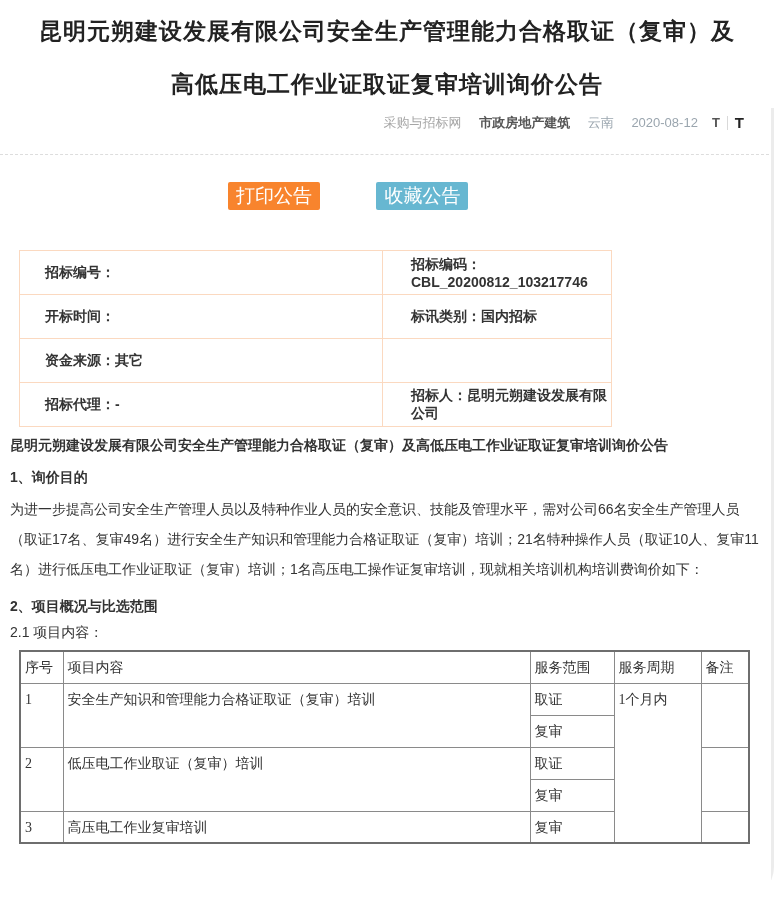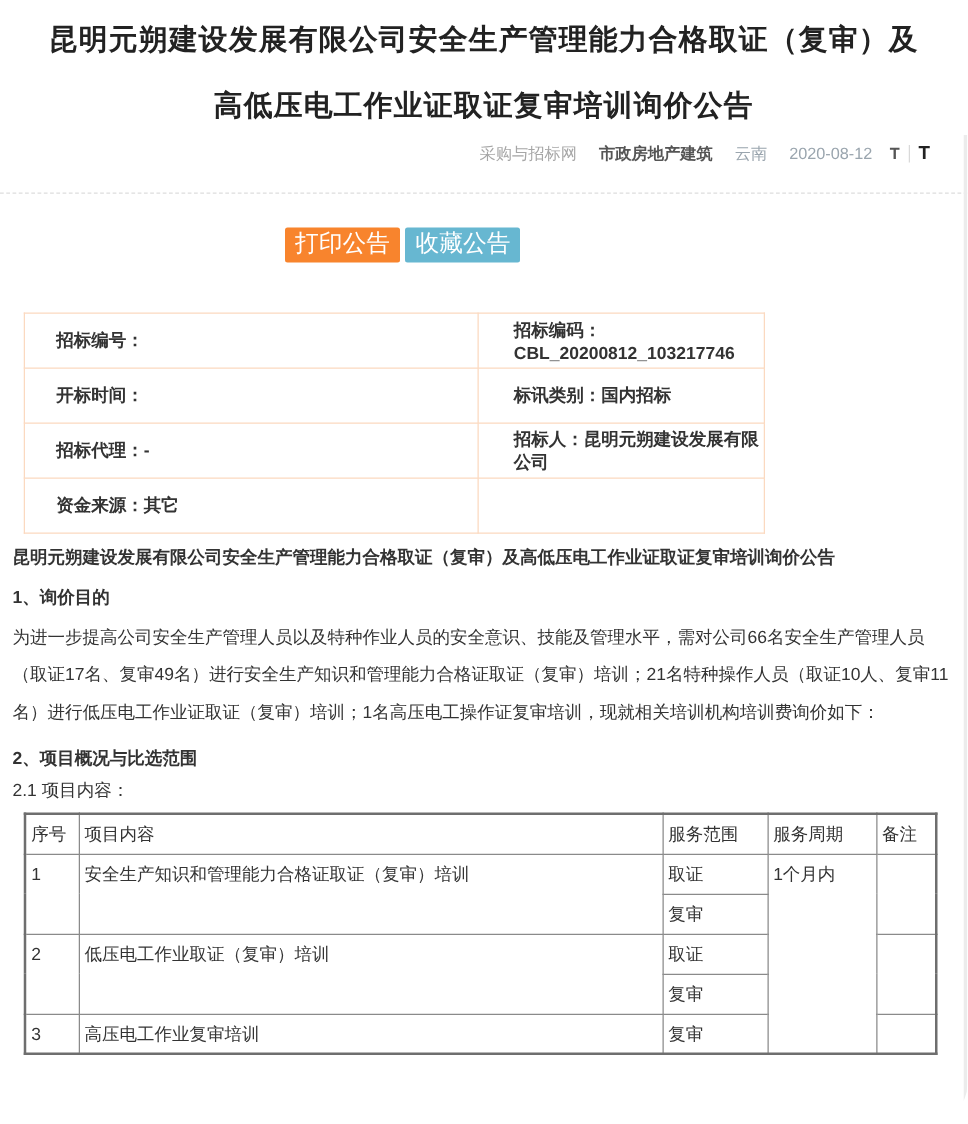--- a/index.html
+++ b/index.html
@@ -75,21 +75,21 @@
     border-radius: 2px;
     color: #fff;
     font-size: 19px;
     font-family: inherit;
     line-height: 28px;
     padding: 0 8px;
     cursor: pointer;
     vertical-align: top;
   }
   .btn-print { background: #f8842d; }
-  .btn-fav { background: #67b7d1; }
+  .btn-fav { background: #67b7d1; margin-left: 52px; }
 
   
   .info-table {
     margin: 40px 0 0 19px;
     width: 593px;
     border-collapse: collapse;
   }
   .info-table td {
     border: 1px solid #fbd9c0;
     height: 44px;
@@ -126,20 +126,21 @@
     line-height: 20px;
   }
 
   
   .project-table {
     margin: 8px 0 0 9px;
     width: 729px;
     border-collapse: collapse;
     border: 2px solid #6e6e6e;
     table-layout: fixed;
+    font-family: Liberation Serif, serif;
   }
   .project-table th, .project-table td {
     border: 1px solid #8a8a8a;
     font-size: 14px;
     font-weight: normal;
     text-align: left;
     vertical-align: top;
     padding: 5px 4px 4px 4px;
     line-height: 21px;
     overflow: hidden;
@@ -186,26 +187,26 @@
     <tbody>
       <tr>
         <td class="info-left">招标编号：</td>
         <td class="info-right">招标编码：CBL_20200812_103217746</td>
       </tr>
       <tr>
         <td class="info-left">开标时间：</td>
         <td class="info-right">标讯类别：国内招标</td>
       </tr>
       <tr>
+        <td class="info-left">资金来源：其它</td>
+        <td class="info-right"></td>
+      </tr>
+      <tr>
         <td class="info-left">招标代理：-</td>
         <td class="info-right">招标人：昆明元朔建设发展有限公司</td>
-      </tr>
-      <tr>
-        <td class="info-left">资金来源：其它</td>
-        <td class="info-right"></td>
       </tr>
     </tbody>
   </table>
 
   <div class="content">
     <p class="content-heading">昆明元朔建设发展有限公司安全生产管理能力合格取证（复审）及高低压电工作业证取证复审培训询价公告</p>
     <p class="section-title">1、询价目的</p>
     <p class="body-text">为进一步提高公司安全生产管理人员以及特种作业人员的安全意识、技能及管理水平，需对公司66名安全生产管理人员（取证17名、复审49名）进行安全生产知识和管理能力合格证取证（复审）培训；21名特种操作人员（取证10人、复审11名）进行低压电工作业证取证（复审）培训；1名高压电工操作证复审培训，现就相关培训机构培训费询价如下：</p>
     <p class="section-title">2、项目概况与比选范围</p>
     <p class="sub-line">2.1 项目内容：</p>

